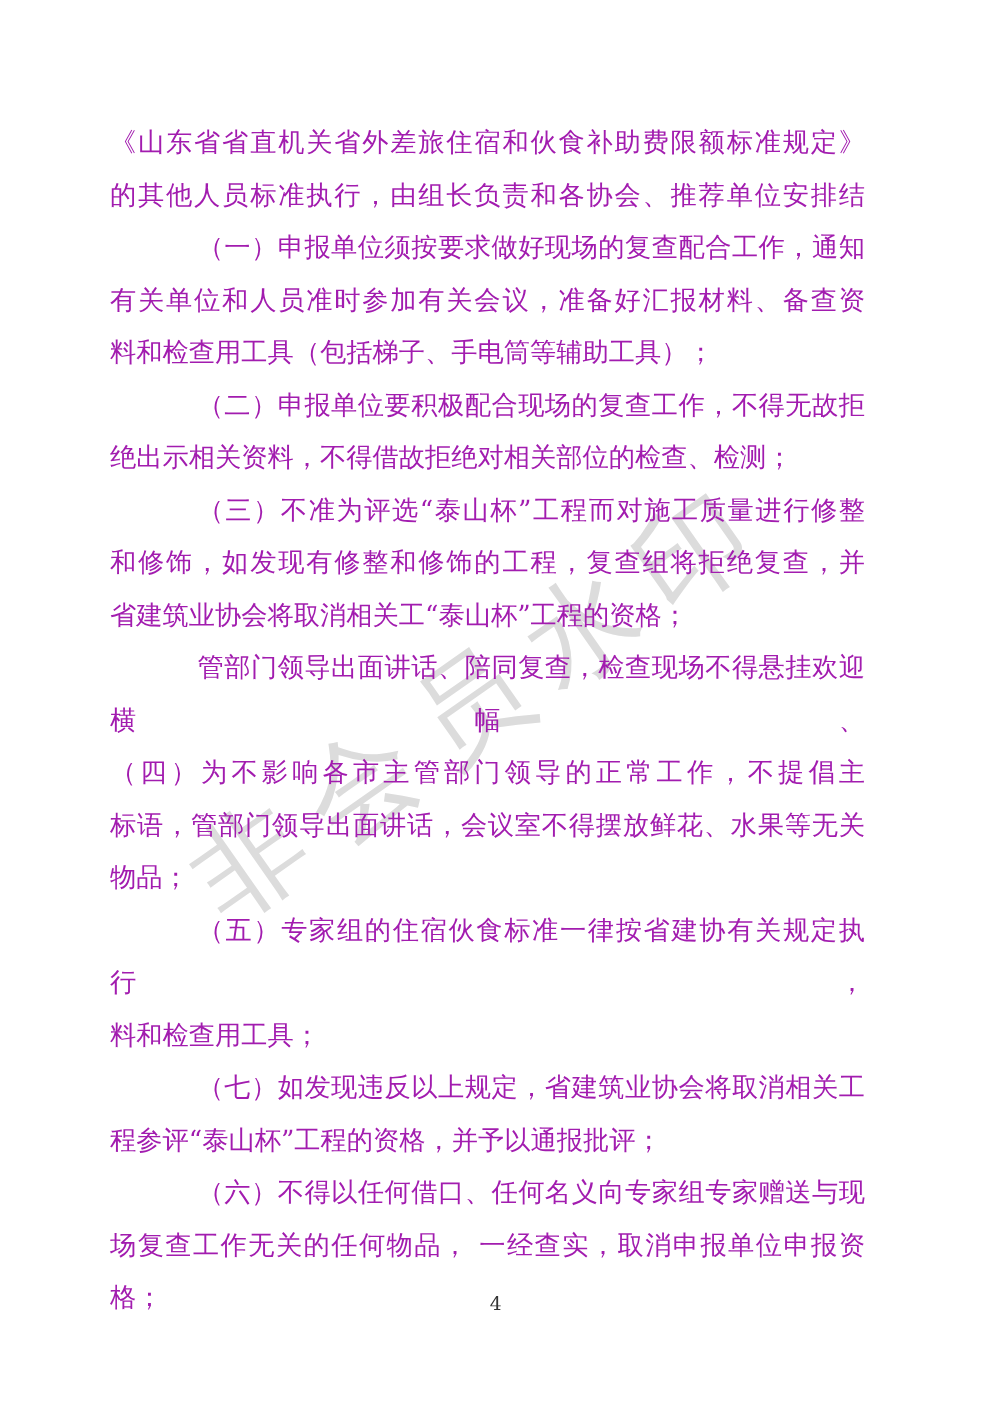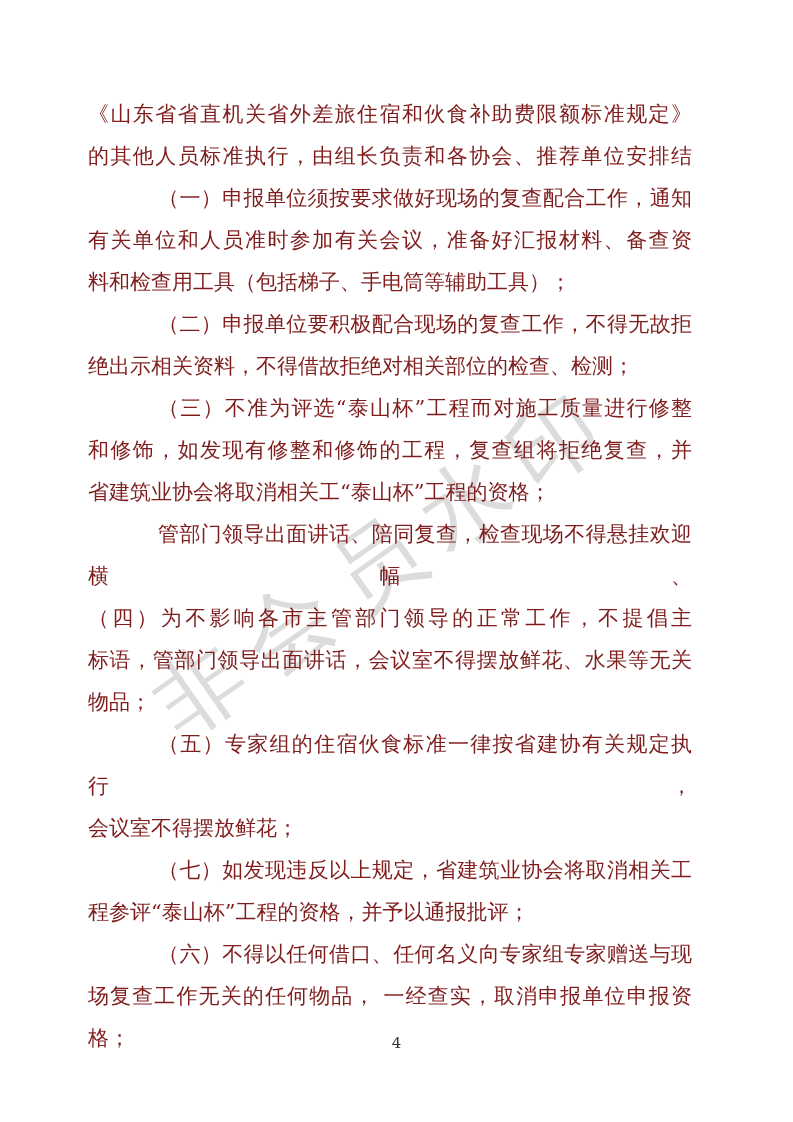--- a/index.html
+++ b/index.html
@@ -27,21 +27,21 @@
     white-space: nowrap;
     z-index: 0;
     user-select: none;
   }
   .content {
     position: absolute;
     left: 88px;
     top: 93px;
     width: 604px;
     z-index: 1;
-    color: #7f1d1d;
+    color: #a21caf;
     font-size: 21px;
     line-height: 42px;
   }
   .para { margin: 0; }
   .line {
     text-align: justify;
     white-space: normal;
   }
   .line.fill {
     text-align-last: justify;
@@ -86,21 +86,21 @@
         <div class="line">省建筑业协会将取消相关工“泰山杯”工程的资格；</div>
       </div>
       <div class="para indent">
         <div class="line fill">管部门领导出面讲话、陪同复查，检查现场不得悬挂欢迎横幅、</div>
         <div class="line fill">（四）为不影响各市主管部门领导的正常工作，不提倡主</div>
         <div class="line fill">标语，管部门领导出面讲话，会议室不得摆放鲜花、水果等无关</div>
         <div class="line">物品；</div>
       </div>
       <div class="para indent">
         <div class="line fill">（五）专家组的住宿伙食标准一律按省建协有关规定执行，</div>
-        <div class="line">会议室不得摆放鲜花；</div>
+        <div class="line">料和检查用工具；</div>
       </div>
       <div class="para indent">
         <div class="line fill">（七）如发现违反以上规定，省建筑业协会将取消相关工</div>
         <div class="line">程参评“泰山杯”工程的资格，并予以通报批评；</div>
       </div>
       <div class="para indent">
         <div class="line fill">（六）不得以任何借口、任何名义向专家组专家赠送与现</div>
         <div class="line fill">场复查工作无关的任何物品， 一经查实，取消申报单位申报资</div>
         <div class="line">格；</div>
       </div>

